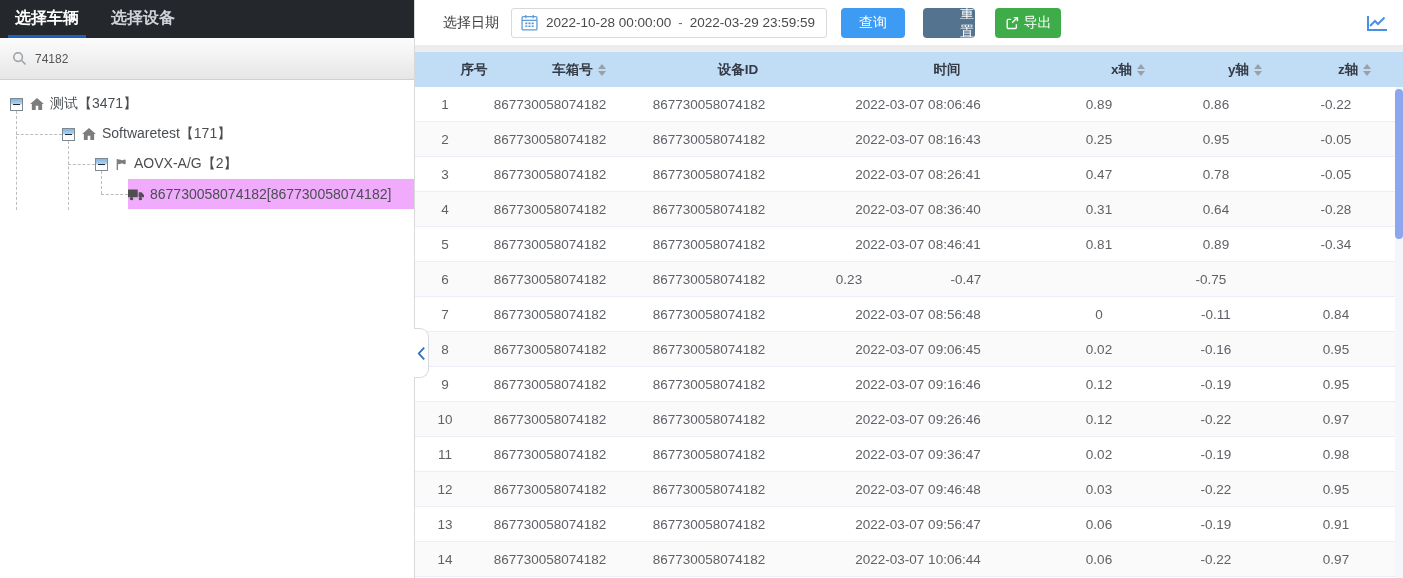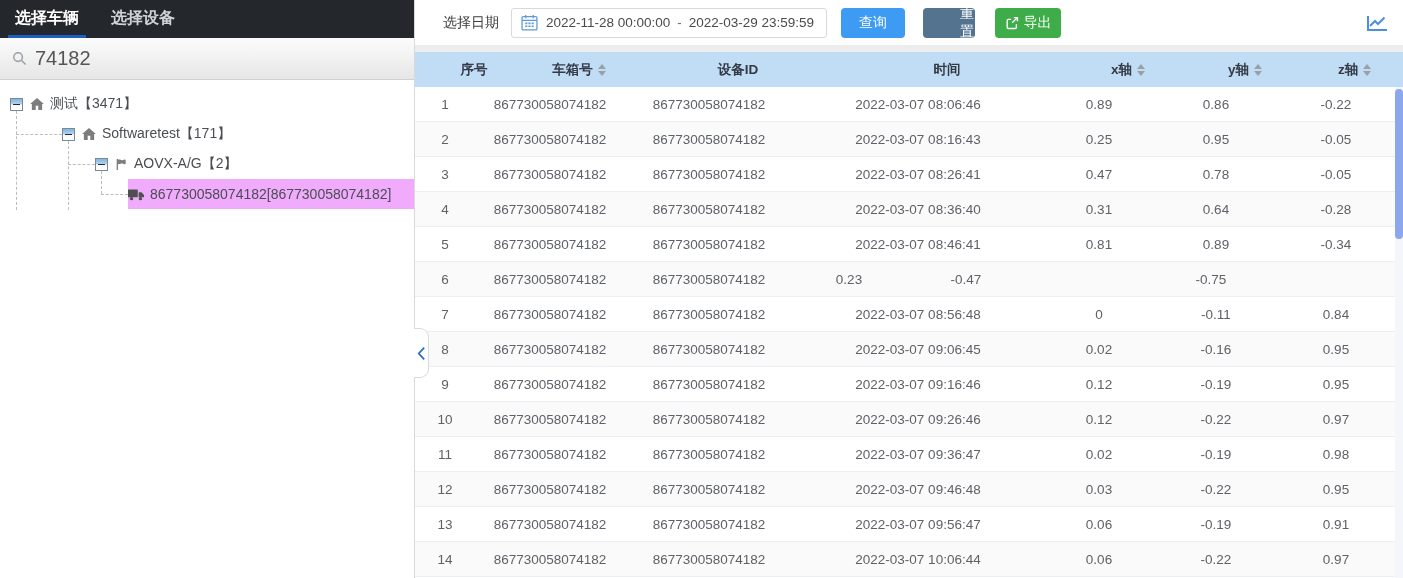--- a/index.html
+++ b/index.html
@@ -6,21 +6,21 @@
   body { font-family:"Liberation Sans","DejaVu Sans",sans-serif; }
   .app { width:1403px; height:578px; display:flex; overflow:hidden; background:#fff; position:relative; }
 
   
   .left { width:415px; flex:none; border-right:1px solid #d9d9d9; display:flex; flex-direction:column; background:#fff; }
   .lp-header { height:38px; flex:none; background:#24282d; display:flex; padding-left:8px; }
   .tab { color:#d0d4d9; font-size:16px; font-weight:700; line-height:35px; padding:0 7px; margin-right:18px; height:38px; cursor:pointer; }
   .tab.active { color:#fff; border-bottom:3px solid #1d5fc0; }
   .search-bar { height:42px; flex:none; background:linear-gradient(#fcfcfc,#e6e6e6); border-bottom:1px solid #d0d0d0; display:flex; align-items:center; padding:0 12px; }
   .search-bar svg { flex:none; margin-right:8px; }
-  .search-bar input { flex:1; border:none; background:transparent; outline:none; font-size:20px; color:#555; font-family:inherit; }
+  .search-bar input { flex:1; border:none; background:transparent; outline:none; font-size:12px; color:#555; font-family:inherit; }
   .tree { position:relative; flex:1; padding-top:9px; overflow:hidden; }
   .tree-row { height:30px; display:flex; align-items:center; font-size:14px; color:#4a4e52; cursor:pointer; position:relative; z-index:1; }
   .tree-row.selected { background:#f0abfc; }
   .expander { width:13px; height:13px; flex:none; border:1px solid #7e8890; background:linear-gradient(to bottom,#7fb5e4 0%,#b3d3ee 45%,#f6fafd 52%,#ffffff 100%); display:inline-flex; align-items:center; justify-content:center; margin-right:7px; }
   .expander i { display:block; width:7px; height:1px; background:#26282a; }
   .node-icon { display:inline-flex; align-items:center; margin-right:6px; flex:none; }
   .vline { position:absolute; width:0; border-left:1px dashed #bcbcbc; z-index:0; }
   .hline { position:absolute; height:0; border-top:1px dashed #bcbcbc; z-index:0; }
 
   
@@ -137,21 +137,21 @@
       <span class="date-label">选择日期</span>
       <div class="date-input">
         <span class="cal">
           <svg width="17" height="17" viewBox="0 0 16 16" fill="none" stroke="#5e9bd8" stroke-width="1.2">
               <rect x="1" y="2.5" width="14" height="12.5" rx="1"></rect>
               <path d="M1 6h14"></path>
               <path d="M4.5 1v3M11.5 1v3"></path>
               <path d="M4 8.8h2M7 8.8h2M10 8.8h2M4 11.6h2M7 11.6h2M10 11.6h2" stroke-width="1.5"></path>
             </svg>
         </span>
-        <span class="date-text">2022-11-28 00:00:00</span>
+        <span class="date-text">2022-10-28 00:00:00</span>
         <span class="date-sep">-</span>
         <span class="date-text">2022-03-29 23:59:59</span>
       </div>
       <button class="btn btn-query">查询</button>
       <button class="btn btn-reset">重置</button>
       <button class="btn btn-export">
         <svg width="14" height="14" viewBox="0 0 16 16" fill="none" stroke="#fff" stroke-width="1.6">
             <path d="M13 9.5v3.5a1.2 1.2 0 0 1-1.2 1.2H3.7a1.2 1.2 0 0 1-1.2-1.2V5.1a1.2 1.2 0 0 1 1.2-1.2H7"></path>
             <path d="M10 1.8h4.2V6"></path>
             <path d="M14 2L8.2 7.8"></path>

